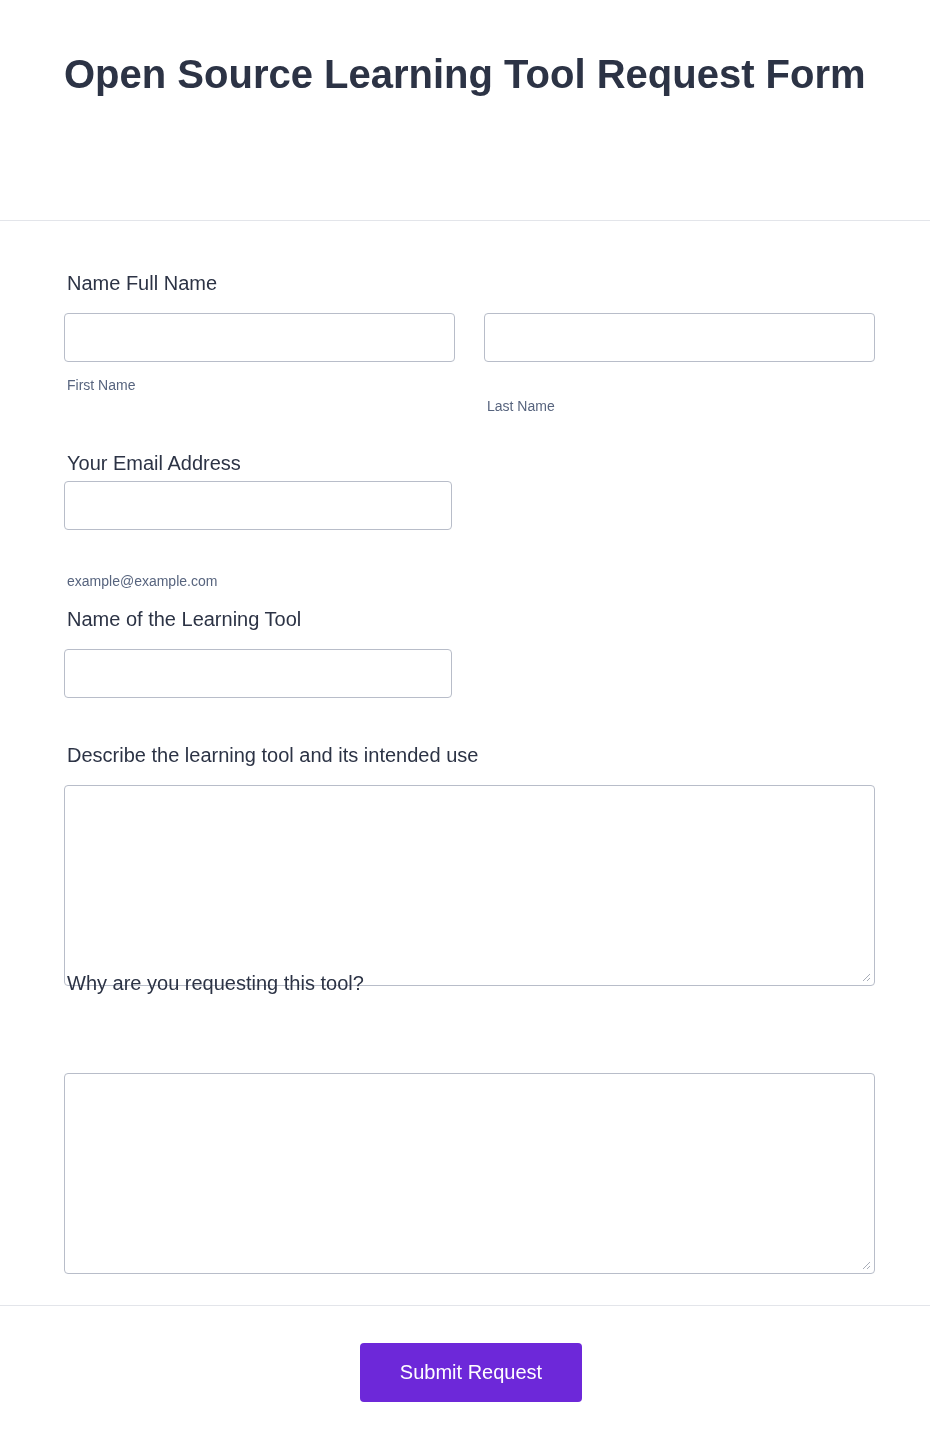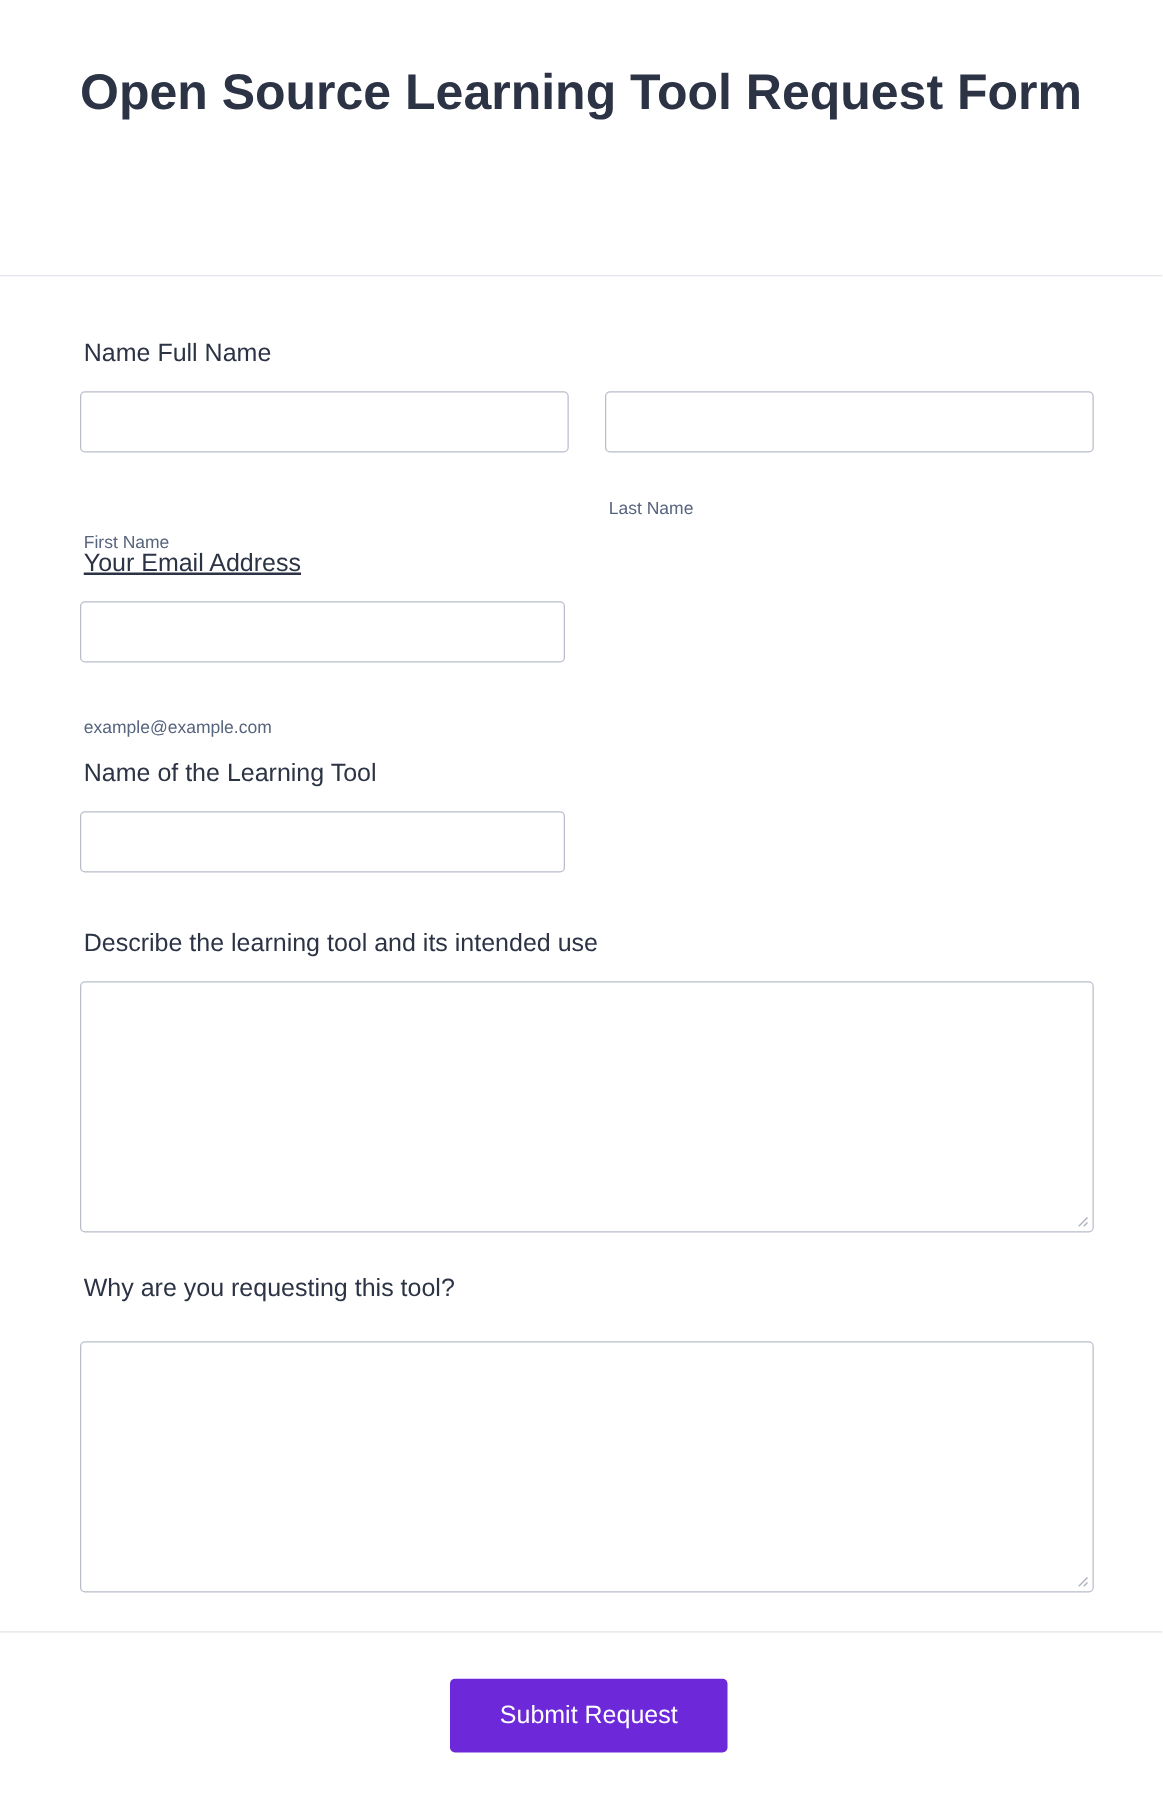--- a/index.html
+++ b/index.html
@@ -19,48 +19,48 @@
 </head>
 <body>
 
 <div class="header">
   <h1 class="title">Open Source Learning Tool Request Form</h1>
 </div>
 
 <div>
   <label class="label" style="top:272px;">Name Full Name</label>
   <input class="input" style="left: 64px; top: 313px; width: 391px;" type="text">
-  <span class="sublabel" style="left:67px; top:377px;margin-top:48px;">First Name</span>
+  <span class="sublabel" style="left:67px; top:377px;">First Name</span>
   <input class="input" style="left: 484px; top: 313px; width: 391px;" type="text">
   <span class="sublabel" style="left:487px; top:398px;">Last Name</span>
 </div>
 
 <div>
-  <label class="label" style="top:440px;text-decoration:underline;">Your Email Address</label>
+  <label class="label" style="top:452px;">Your Email Address</label>
   <input class="input" style="left: 64px; top: 481px; width: 388px;" type="email">
   <span class="sublabel" style="left:67px; top:573px;">example@example.com</span>
 </div>
 
 <div>
   <label class="label" style="top:608px;">Name of the Learning Tool</label>
   <input class="input" style="left: 64px; top: 649px; width: 388px;" type="text">
 </div>
 
 <div>
   <label class="label" style="top:744px;">Describe the learning tool and its intended use</label>
   <div class="textarea" style="top:785px;">
     <svg class="resize" viewBox="0 0 10 10">
       <line x1="9" y1="2" x2="2" y2="9" stroke="#a8adb8" stroke-width="1"></line>
       <line x1="9" y1="6" x2="6" y2="9" stroke="#a8adb8" stroke-width="1"></line>
     </svg>
   </div>
 </div>
 
 <div>
-  <label class="label" style="top:1020px;text-align:center;">Why are you requesting this tool?</label>
+  <label class="label" style="top:972px;text-align:center;">Why are you requesting this tool?</label>
   <div class="textarea" style="top:1073px;">
     <svg class="resize" viewBox="0 0 10 10">
       <line x1="9" y1="2" x2="2" y2="9" stroke="#a8adb8" stroke-width="1"></line>
       <line x1="9" y1="6" x2="6" y2="9" stroke="#a8adb8" stroke-width="1"></line>
     </svg>
   </div>
 </div>
 
 <div class="footer-line"></div>
 

